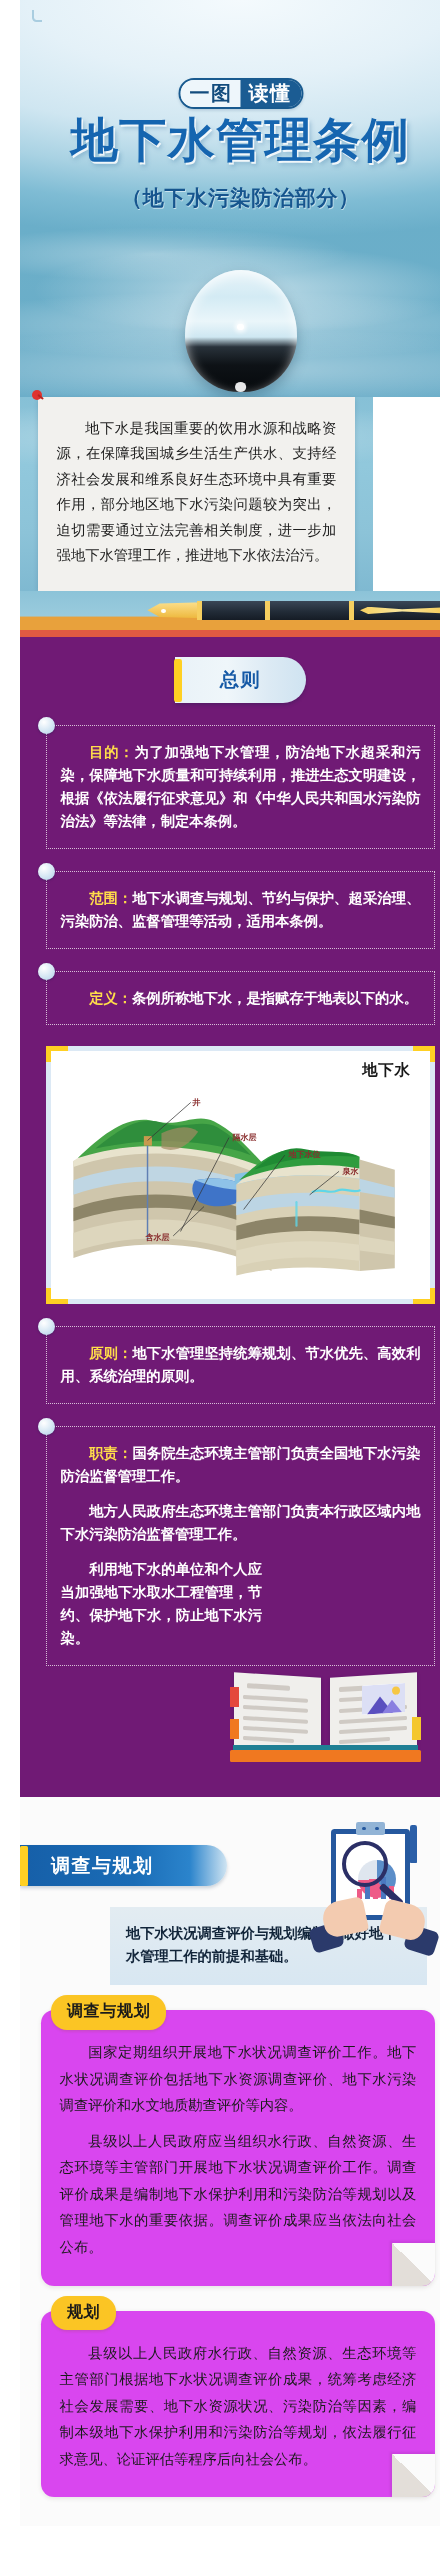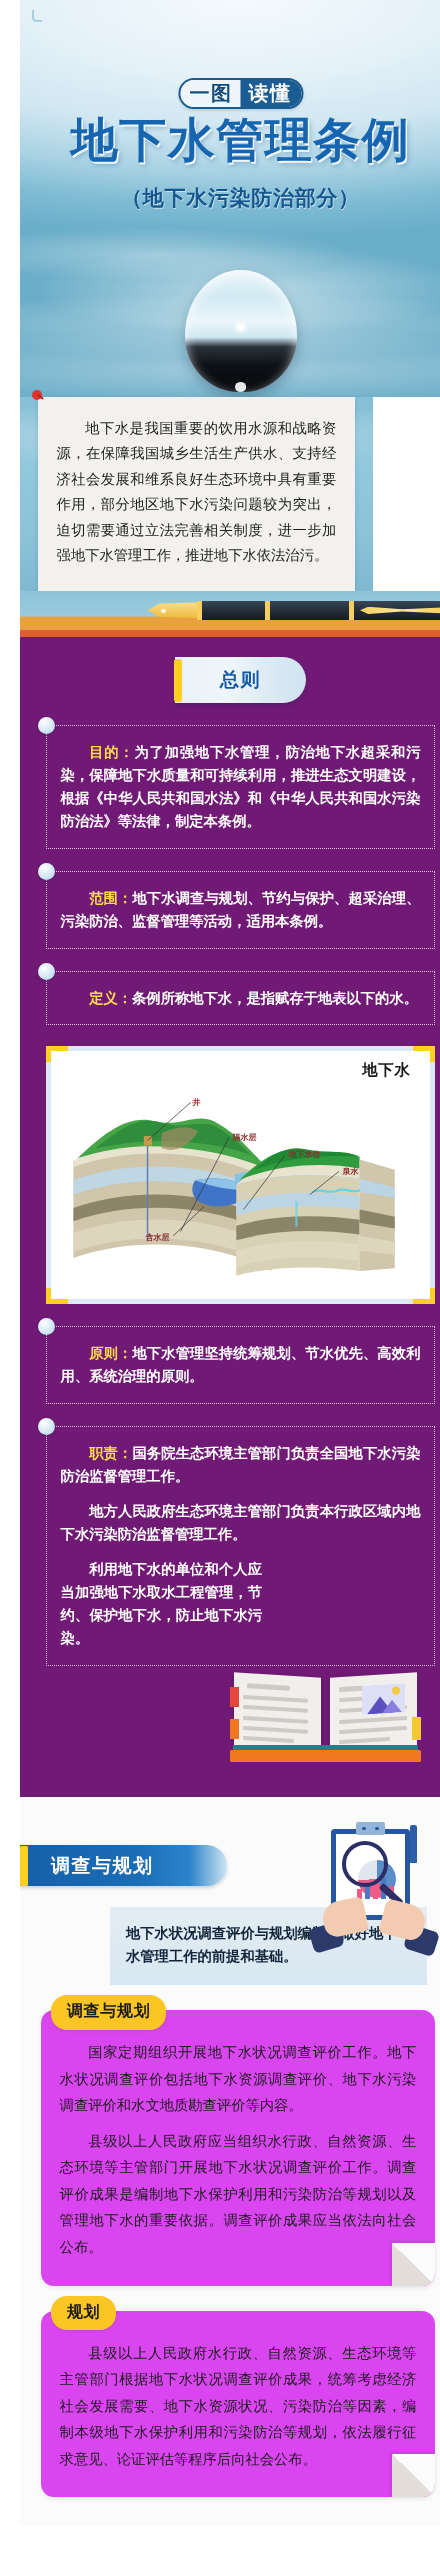--- a/index.html
+++ b/index.html
@@ -341,21 +341,21 @@
     <div class="pill-light-wrap">
       <div class="pill-light">
         <span class="pill-light-text">总则</span>
       </div>
     </div>
 
     <div class="dash-item">
       <span class="dash-dot"></span>
       <div class="dash-box">
         <p class="dash-text">
-          <span class="kw">目的：</span><span>为了加强地下水管理，防治地下水超采和污染，保障地下水质量和可持续利用，推进生态文明建设，根据《中华人民共和国水法》和《中华人民共和国水污染防治法》等法律，制定本条例。</span>
+          <span class="kw">目的：</span><span>为了加强地下水管理，防治地下水超采和污染，保障地下水质量和可持续利用，推进生态文明建设，根据《依法履行征求意见》和《中华人民共和国水污染防治法》等法律，制定本条例。</span>
         </p>
       </div>
     </div>
 
     <div class="dash-item">
       <span class="dash-dot"></span>
       <div class="dash-box">
         <p class="dash-text">
           <span class="kw">范围：</span><span>地下水调查与规划、节约与保护、超采治理、污染防治、监督管理等活动，适用本条例。</span>
         </p>

